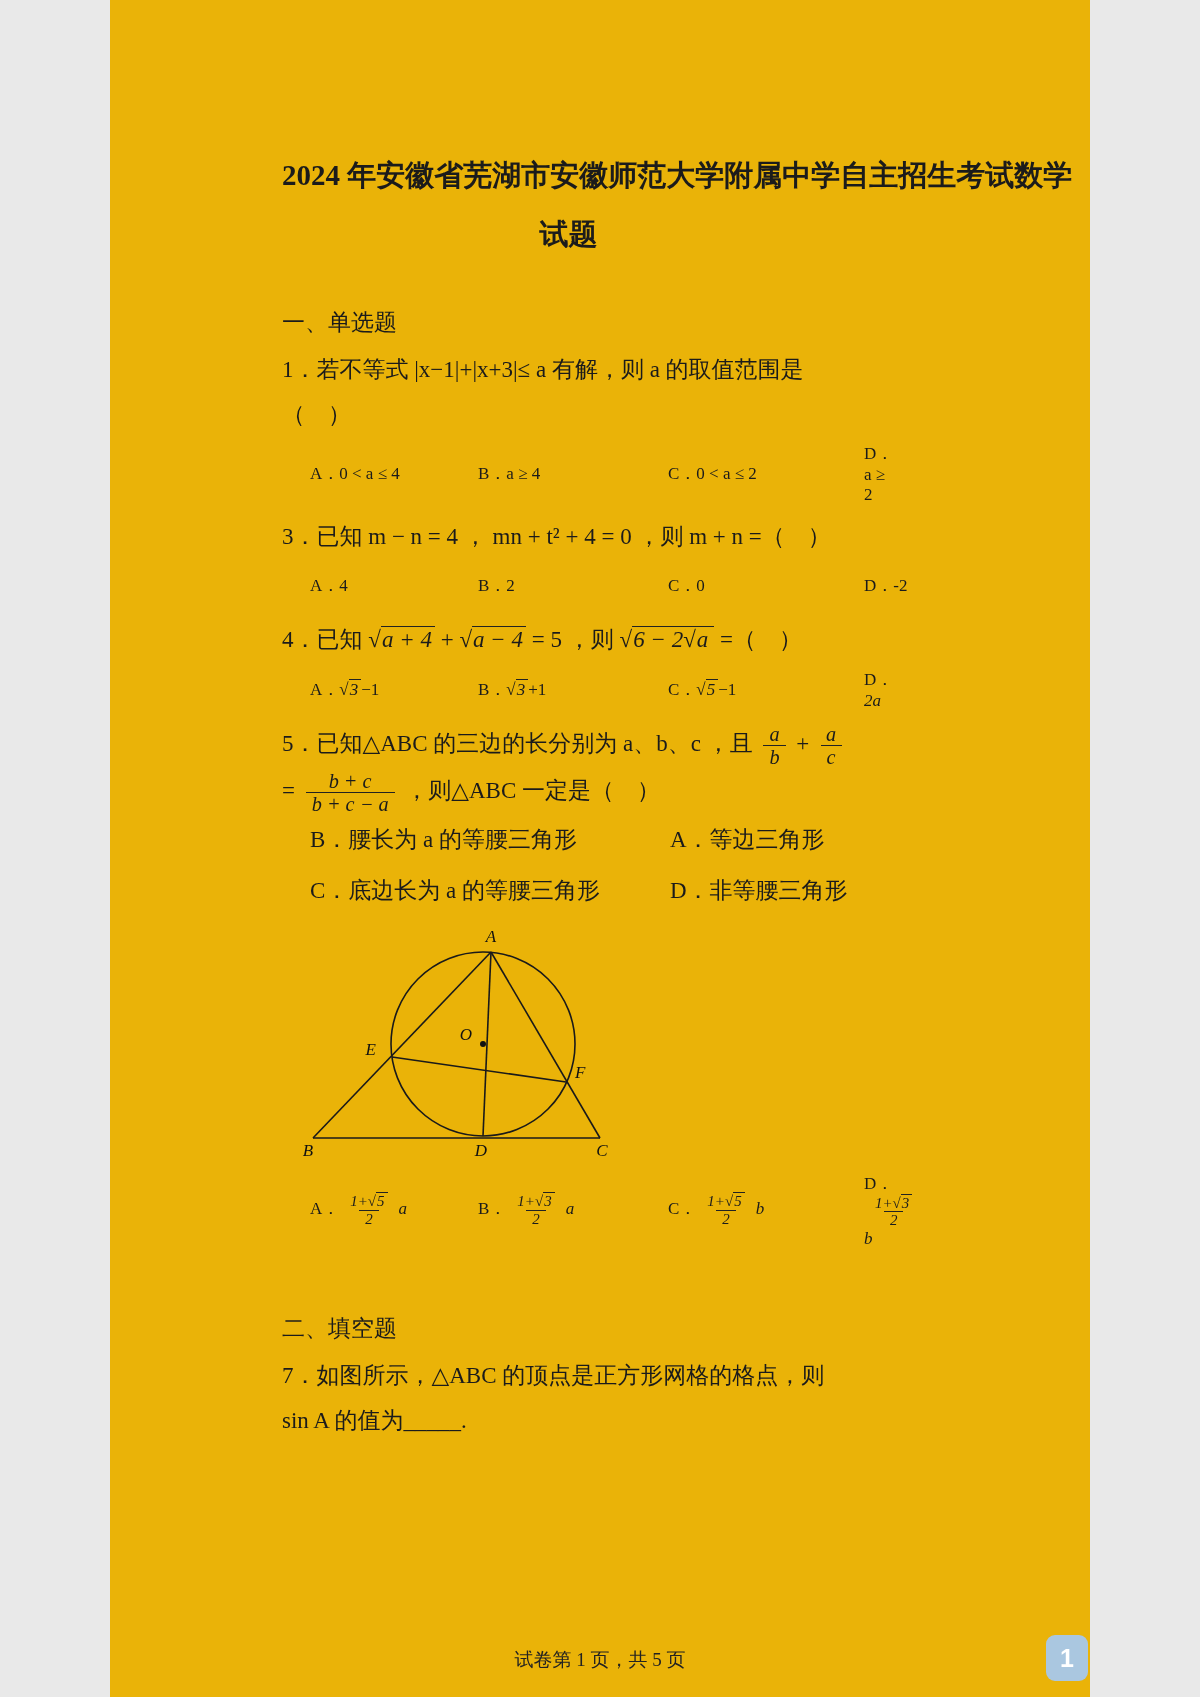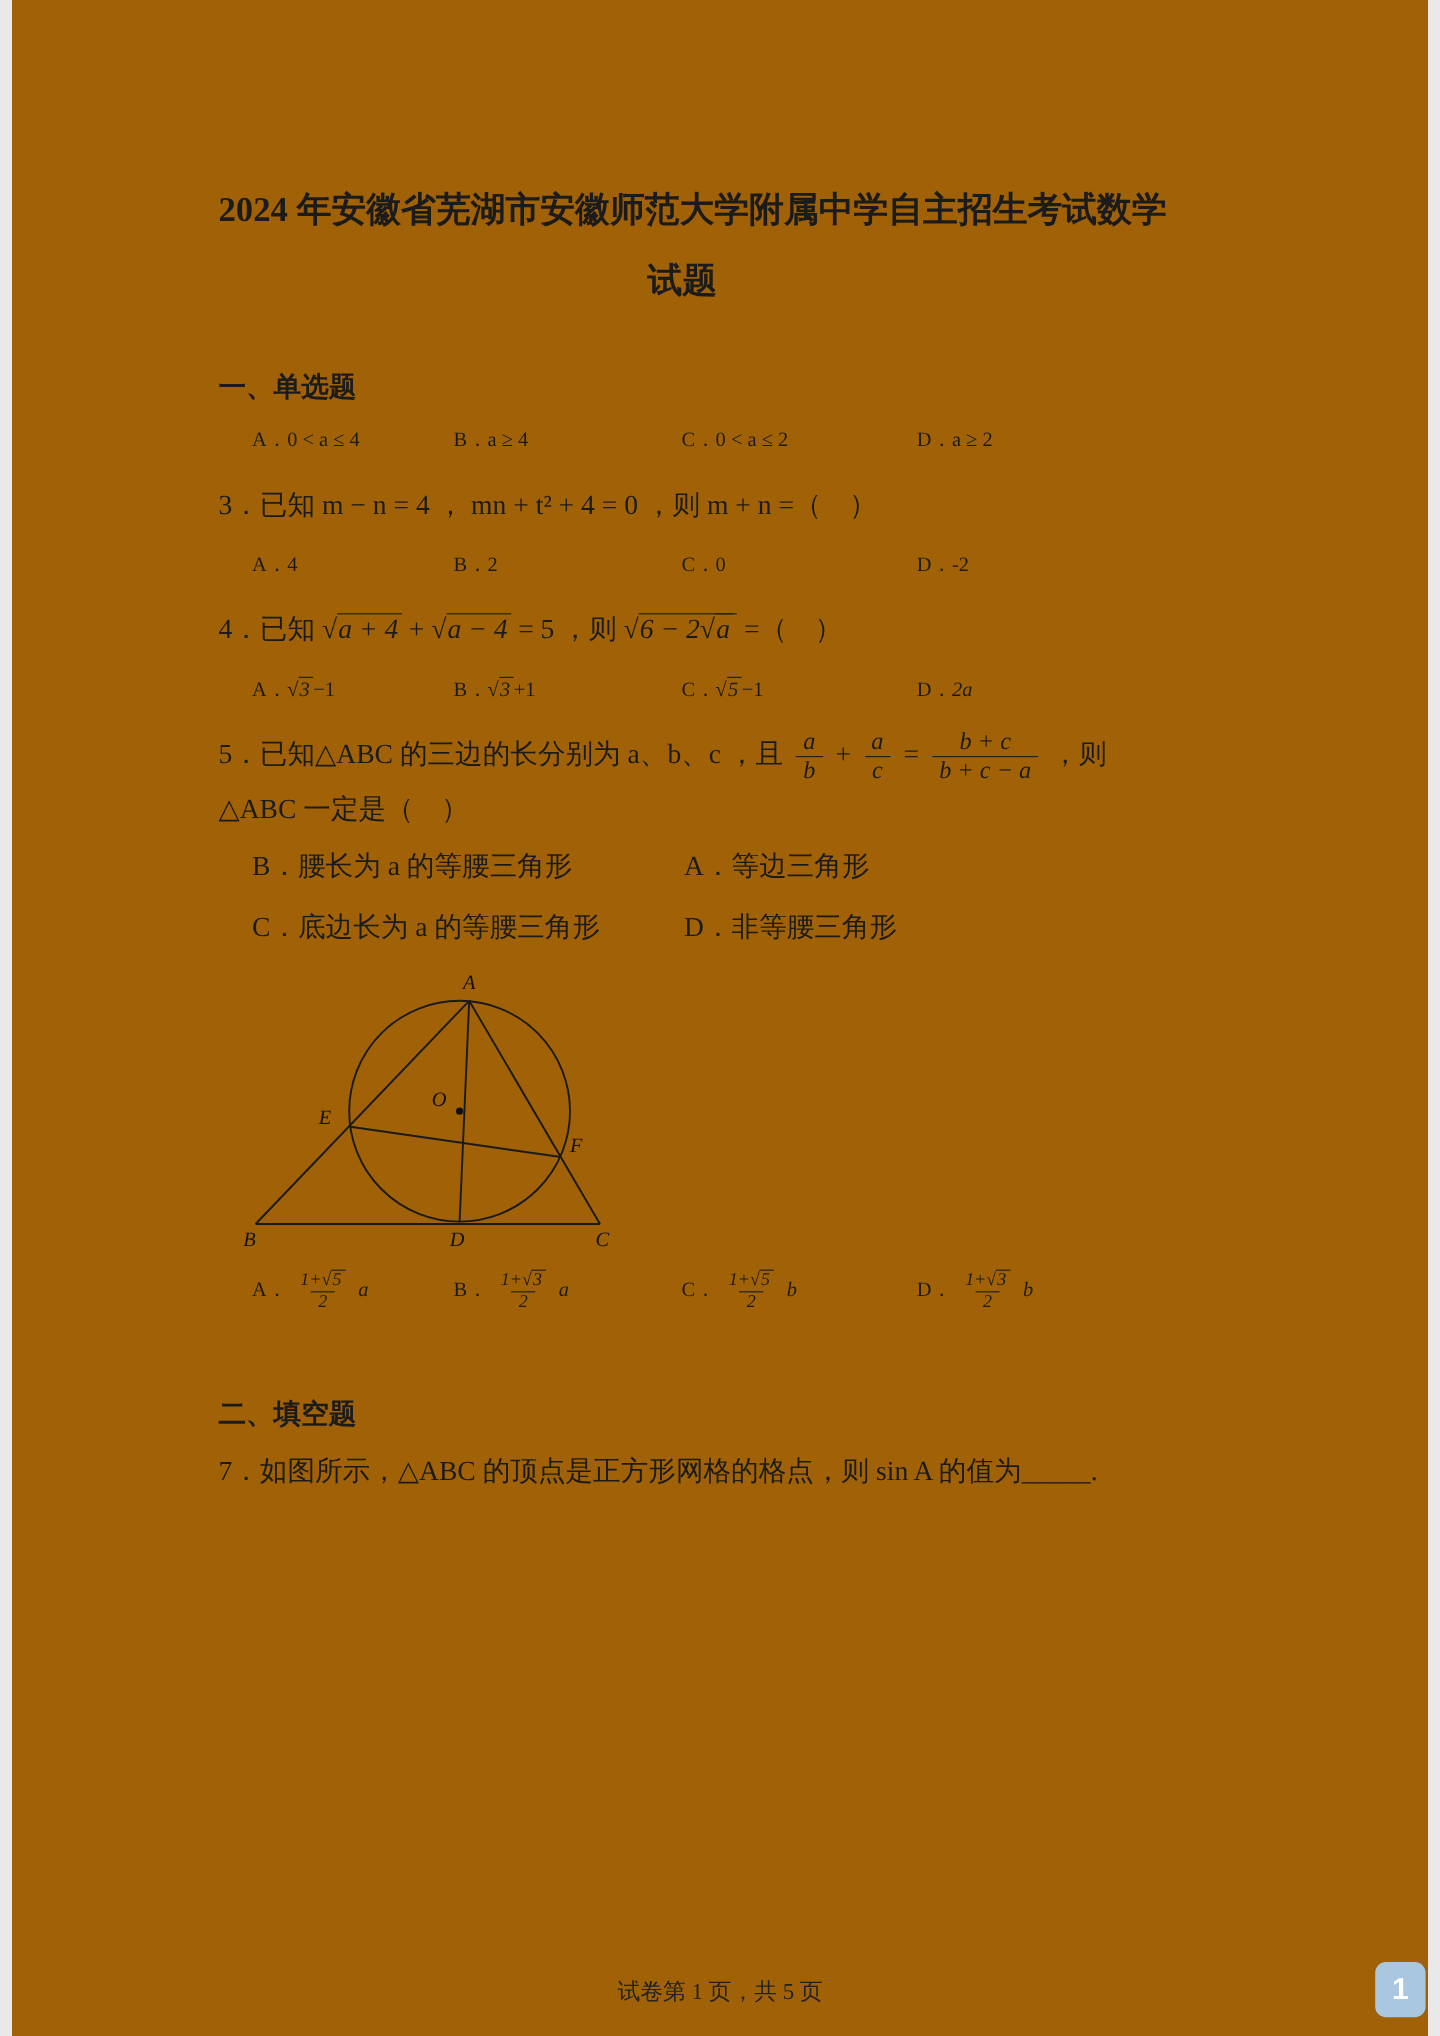--- a/index.html
+++ b/index.html
@@ -1,29 +1,29 @@
 <!DOCTYPE html>
 <html><head>
 <meta charset="utf-8">
 <style>
   * { margin:0; padding:0; box-sizing:border-box; }
   html,body { background:#e9e9e9; }
   .page {
-    width:1180px; height:1697px; background:#a16207; position:relative;
+    width:980px; height:1697px; background:#eab308; position:relative;
     font-family:"Liberation Serif","DejaVu Serif",serif; color:#1b1b1b;
     overflow:hidden; margin:0 auto;
   }
   .content { padding:146px 235px 0 172px; }
 
   .title { text-align:center; font-weight:bold; font-size:29px; line-height:2.05; }
   .title .tline { white-space:nowrap; }
 
   .section-heading {
     font-family:"Liberation Sans","DejaVu Sans",sans-serif;
-    font-weight:bold; font-size:23px; margin:42px 0 6px;
+    font-weight:normal; font-size:23px; margin:42px 0 6px;
   }
   .section-heading.second { margin-top:64px; }
 
   .stem { font-size:23px; line-height:1.95; margin-top:10px; }
 
   .opts {
     display:grid; grid-template-columns:168px 190px 196px 1fr;
     padding-left:28px; font-size:17px; margin:4px 0 10px;
     align-items:center; min-height:45px;
   }
@@ -69,20 +69,21 @@
   <div class="content">
 
     <div class="title">
       <div class="tline">2024 年安徽省芜湖市安徽师范大学附属中学自主招生考试数学</div>
       <div class="tline">试题</div>
     </div>
 
     <div class="section-heading">一、单选题</div>
 
     <div>
+      <p class="stem">1．若不等式 |x−1|+|x+3|≤ a 有解，则 a 的取值范围是（　）</p>
       <div class="opts">
         <span>A．0 &lt; a ≤ 4</span>
         <span>B．a ≥ 4</span>
         <span>C．0 &lt; a ≤ 2</span>
         <span>D．a ≥ 2</span>
       </div>
     </div>
 
 
     <div>

